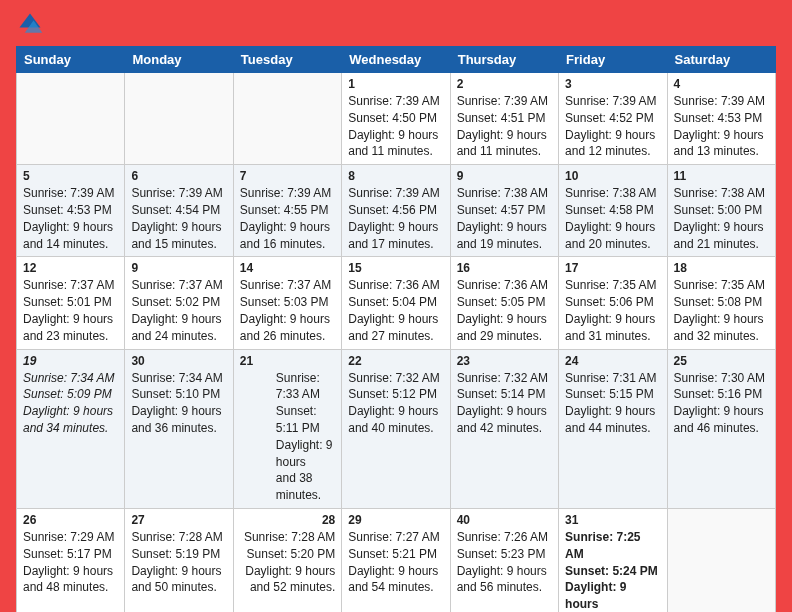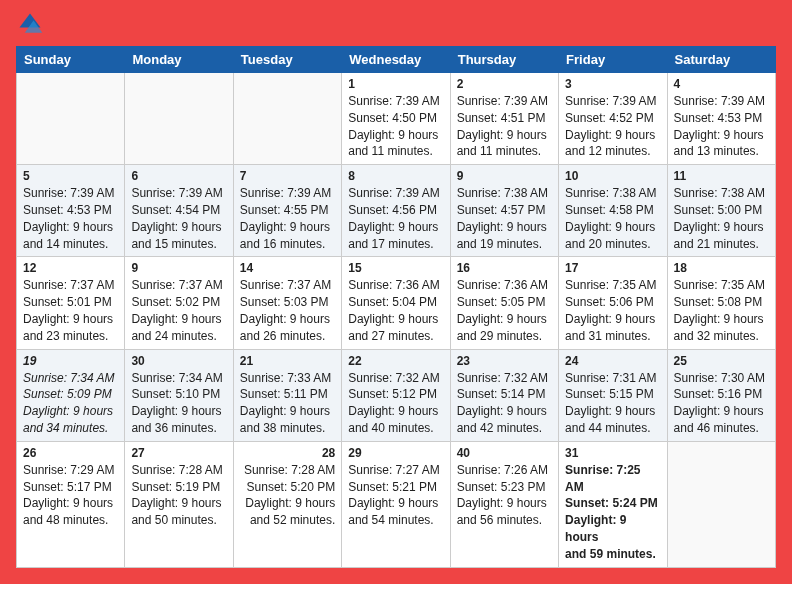--- a/index.html
+++ b/index.html
@@ -274,21 +274,21 @@
           </td>
           <td style="background: rgb(240, 244, 248);">
             <span class="day-num">30</span>
             <div class="day-info" style="white-space: pre-line;">Sunrise: 7:34 AM
 Sunset: 5:10 PM
 Daylight: 9 hours
 and 36 minutes.</div>
           </td>
           <td style="background: rgb(240, 244, 248);">
             <span class="day-num">21</span>
-            <div class="day-info" style="white-space: pre-line;">Sunrise: 7:33 AM
+            <div class="day-info" style="white-space: pre-line; margin-left: 36px;">Sunrise: 7:33 AM
 Sunset: 5:11 PM
 Daylight: 9 hours
 and 38 minutes.</div>
           </td>
           <td style="background: rgb(240, 244, 248);">
             <span class="day-num">22</span>
             <div class="day-info" style="white-space: pre-line;">Sunrise: 7:32 AM
 Sunset: 5:12 PM
 Daylight: 9 hours
 and 40 minutes.</div>

